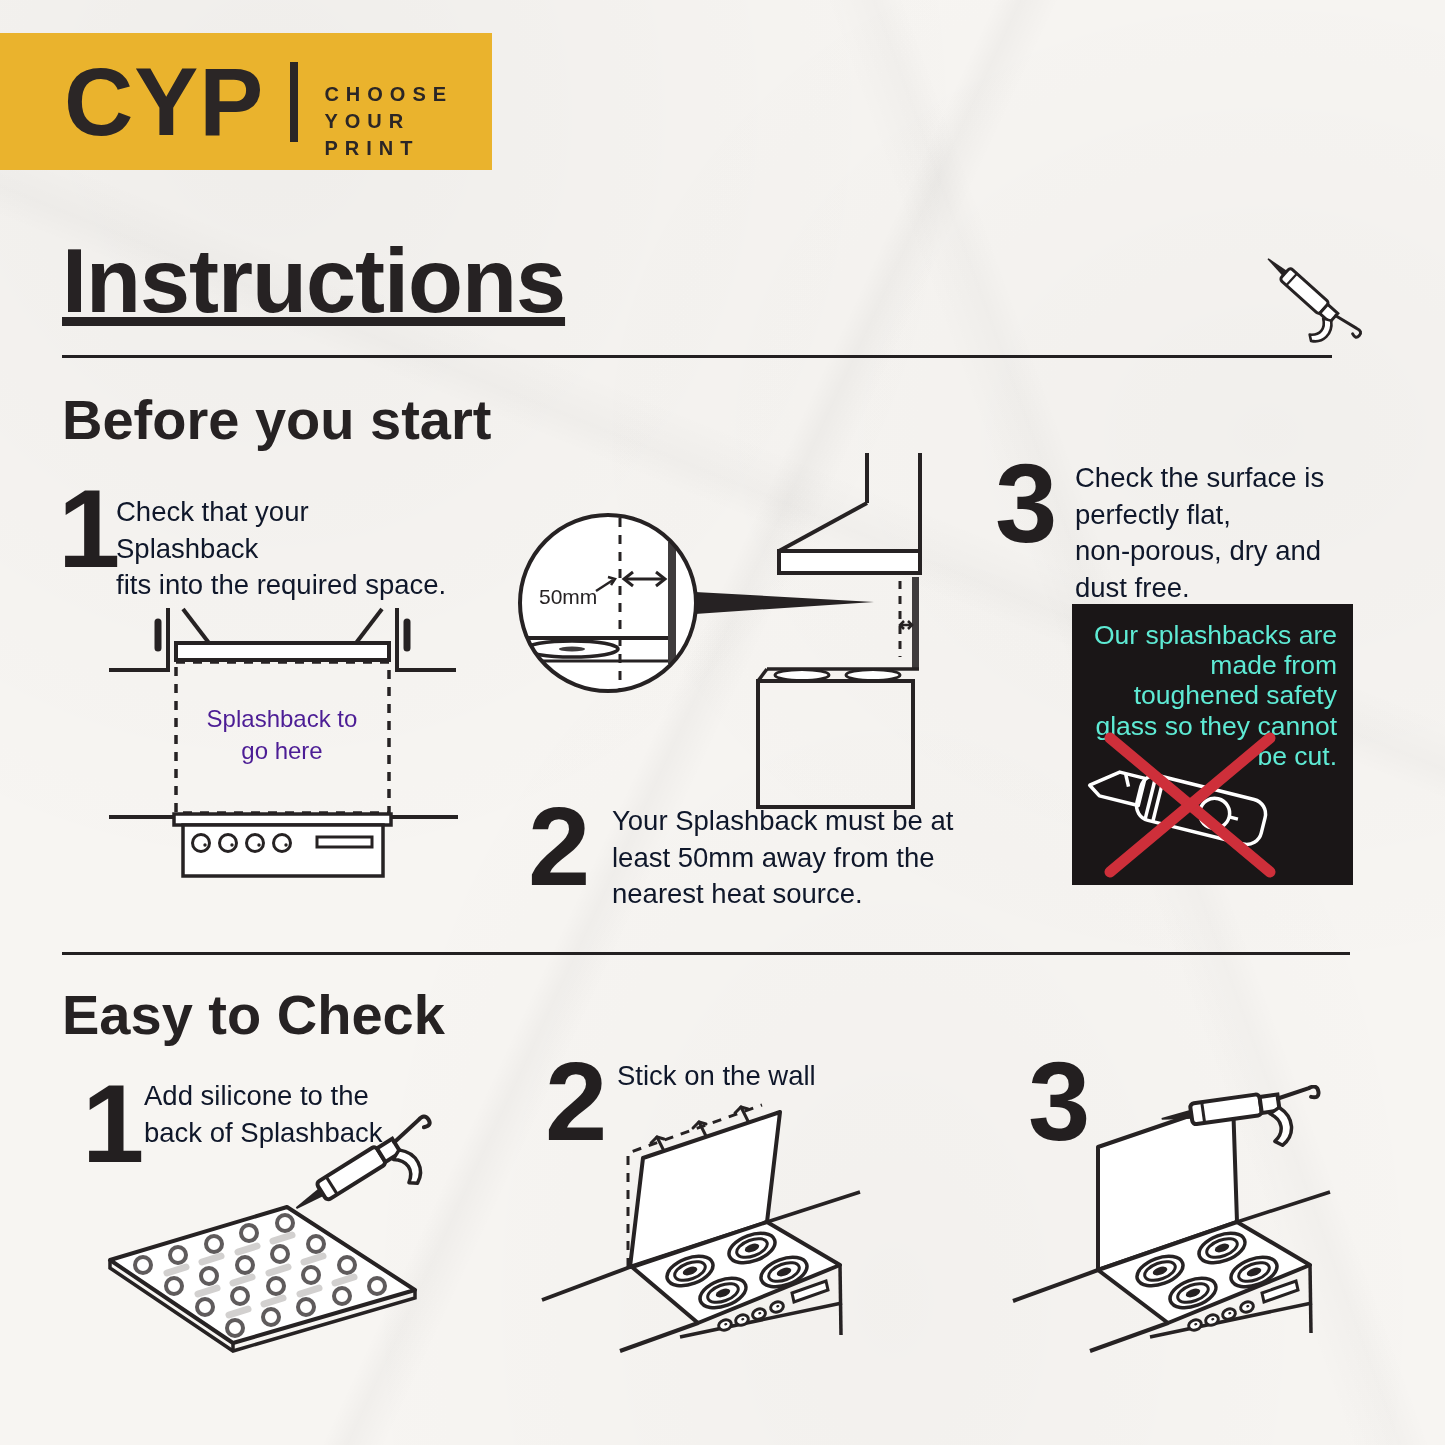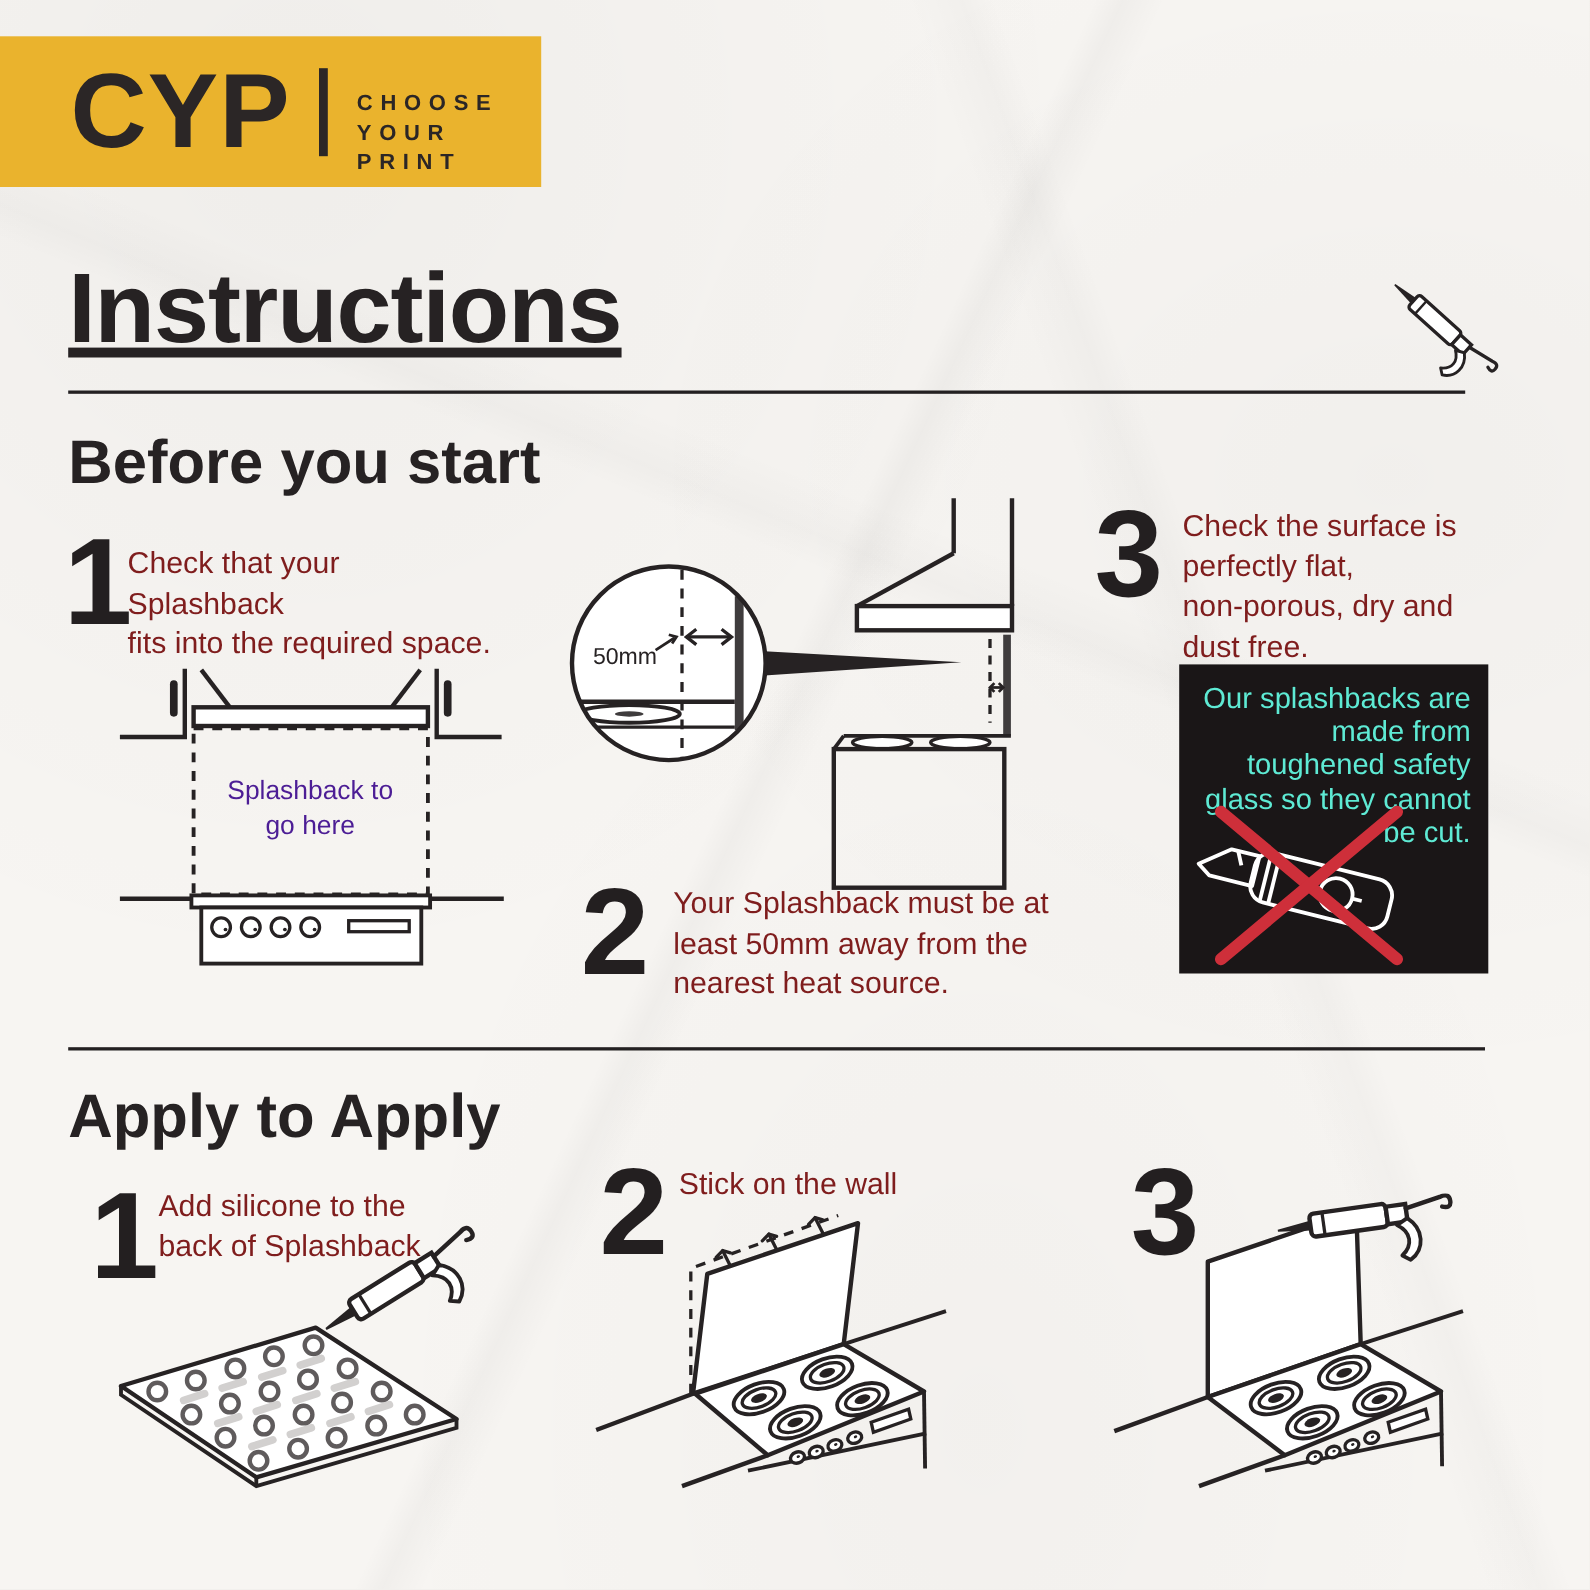--- a/index.html
+++ b/index.html
@@ -22,21 +22,21 @@
   .tagline{font-size:20px;font-weight:700;letter-spacing:7px;line-height:1.36;color:#2b2626;margin-top:40px;}
   
   .h1{left:62px;top:236px;font-size:90px;font-weight:800;letter-spacing:-1px;line-height:1;text-decoration:underline;}
   .h2{font-size:56px;font-weight:800;line-height:1;}
   .divider{left:62px;height:3px;background:#232021;}
   
   .note{top:274px;right:193px;width:420px;text-align:right;font-size:27.5px;line-height:1.32;}
   .note b{font-weight:700;}
   
   .num{font-weight:800;font-size:112px;line-height:0.92;letter-spacing:-3px;color:#231f20;}
-  .step-text{font-size:27.5px;line-height:1.33;color:#7f1d1d;}
+  .step-text{font-size:27.5px;line-height:1.33;color:#0f172a;}
   
   .diagram-label{font-size:24px;line-height:1.32;text-align:center;color:#4c1d95;}
   
   .warn{left:1072px;top:604px;width:281px;height:281px;background:#1A1617;box-sizing:border-box;padding:16px 16px 0 10px;}
   .warn-text{color:#5eead4;font-size:26.5px;line-height:1.14;text-align:right;}
   svg{display:block;}
   svg text{font-family:"Liberation Sans", sans-serif;}
   .ink{stroke:#262223;fill:none;}
 </style>
 </head>
@@ -183,21 +183,21 @@
       <line x1="70" y1="0" x2="70" y2="46"></line>
       <circle cx="128" cy="23" r="15"></circle>
       <line x1="143" y1="23" x2="152" y2="23"></line>
     </g>
     <line x1="30" y1="8" x2="190" y2="142" stroke="#CE2F3A" stroke-width="11" stroke-linecap="round"></line>
     <line x1="190" y1="8" x2="30" y2="142" stroke="#CE2F3A" stroke-width="11" stroke-linecap="round"></line>
   </svg>
 
   <div class="abs divider" style="top:952px;width:1288px"></div>
 
-  <div class="abs h2" style="left:62px;top:987px">Apply to Apply</div>
+  <div class="abs h2" style="left:62px;top:987px">Easy to Check</div>
 
   <div class="abs num" style="left:82px;top:1072px">1</div>
   <div class="abs step-text preline" style="left:144px;top:1078px;width:300px">Add silicone to the
 back of Splashback</div>
 
   <div class="abs num" style="left:545px;top:1050px">2</div>
   <div class="abs step-text" style="left:617px;top:1058px;width:320px">Stick on the wall</div>
 
   <div class="abs num" style="left:1028px;top:1050px">3</div>
 

